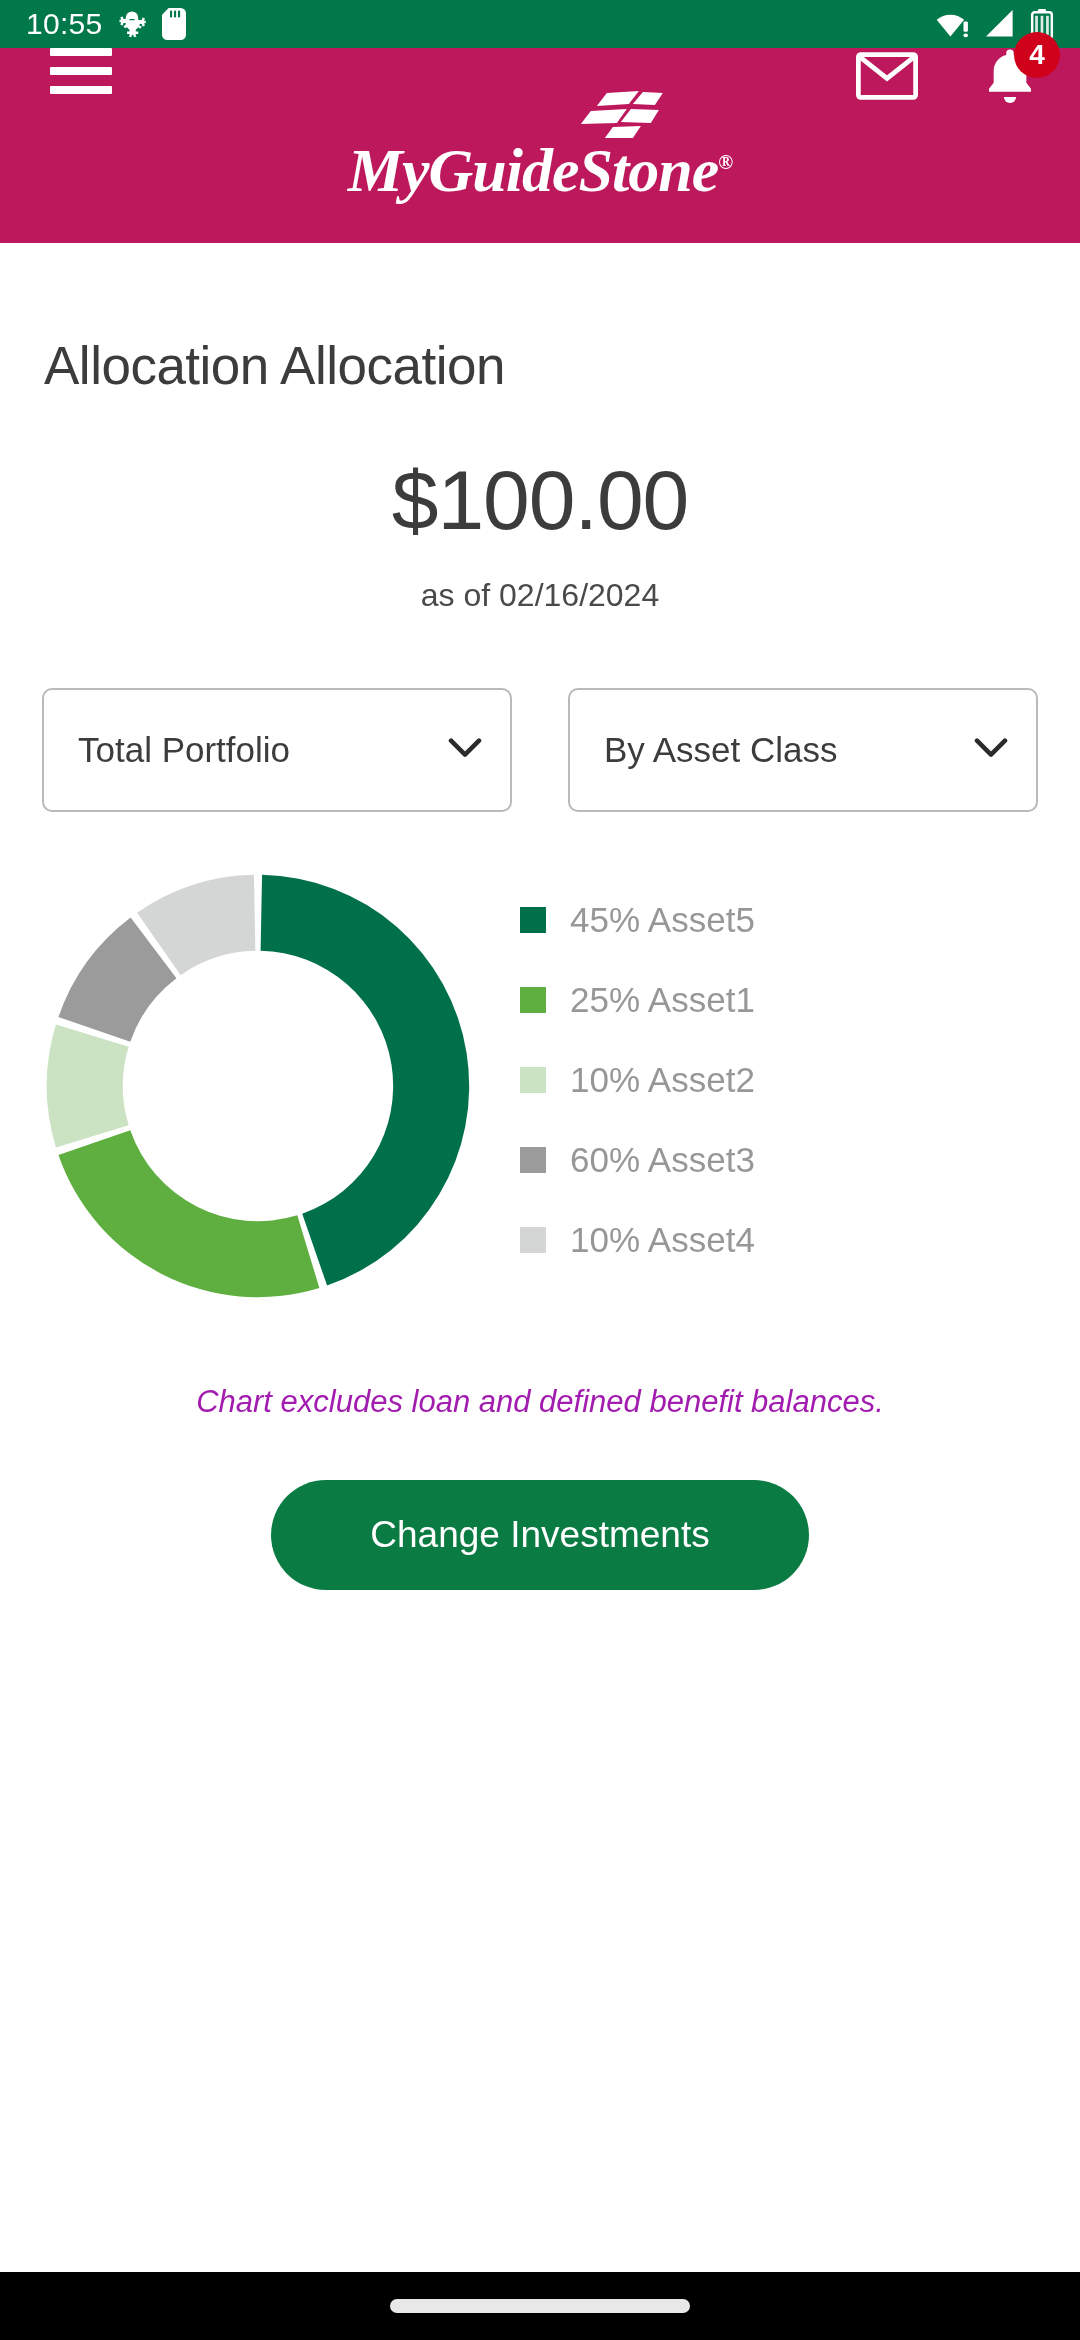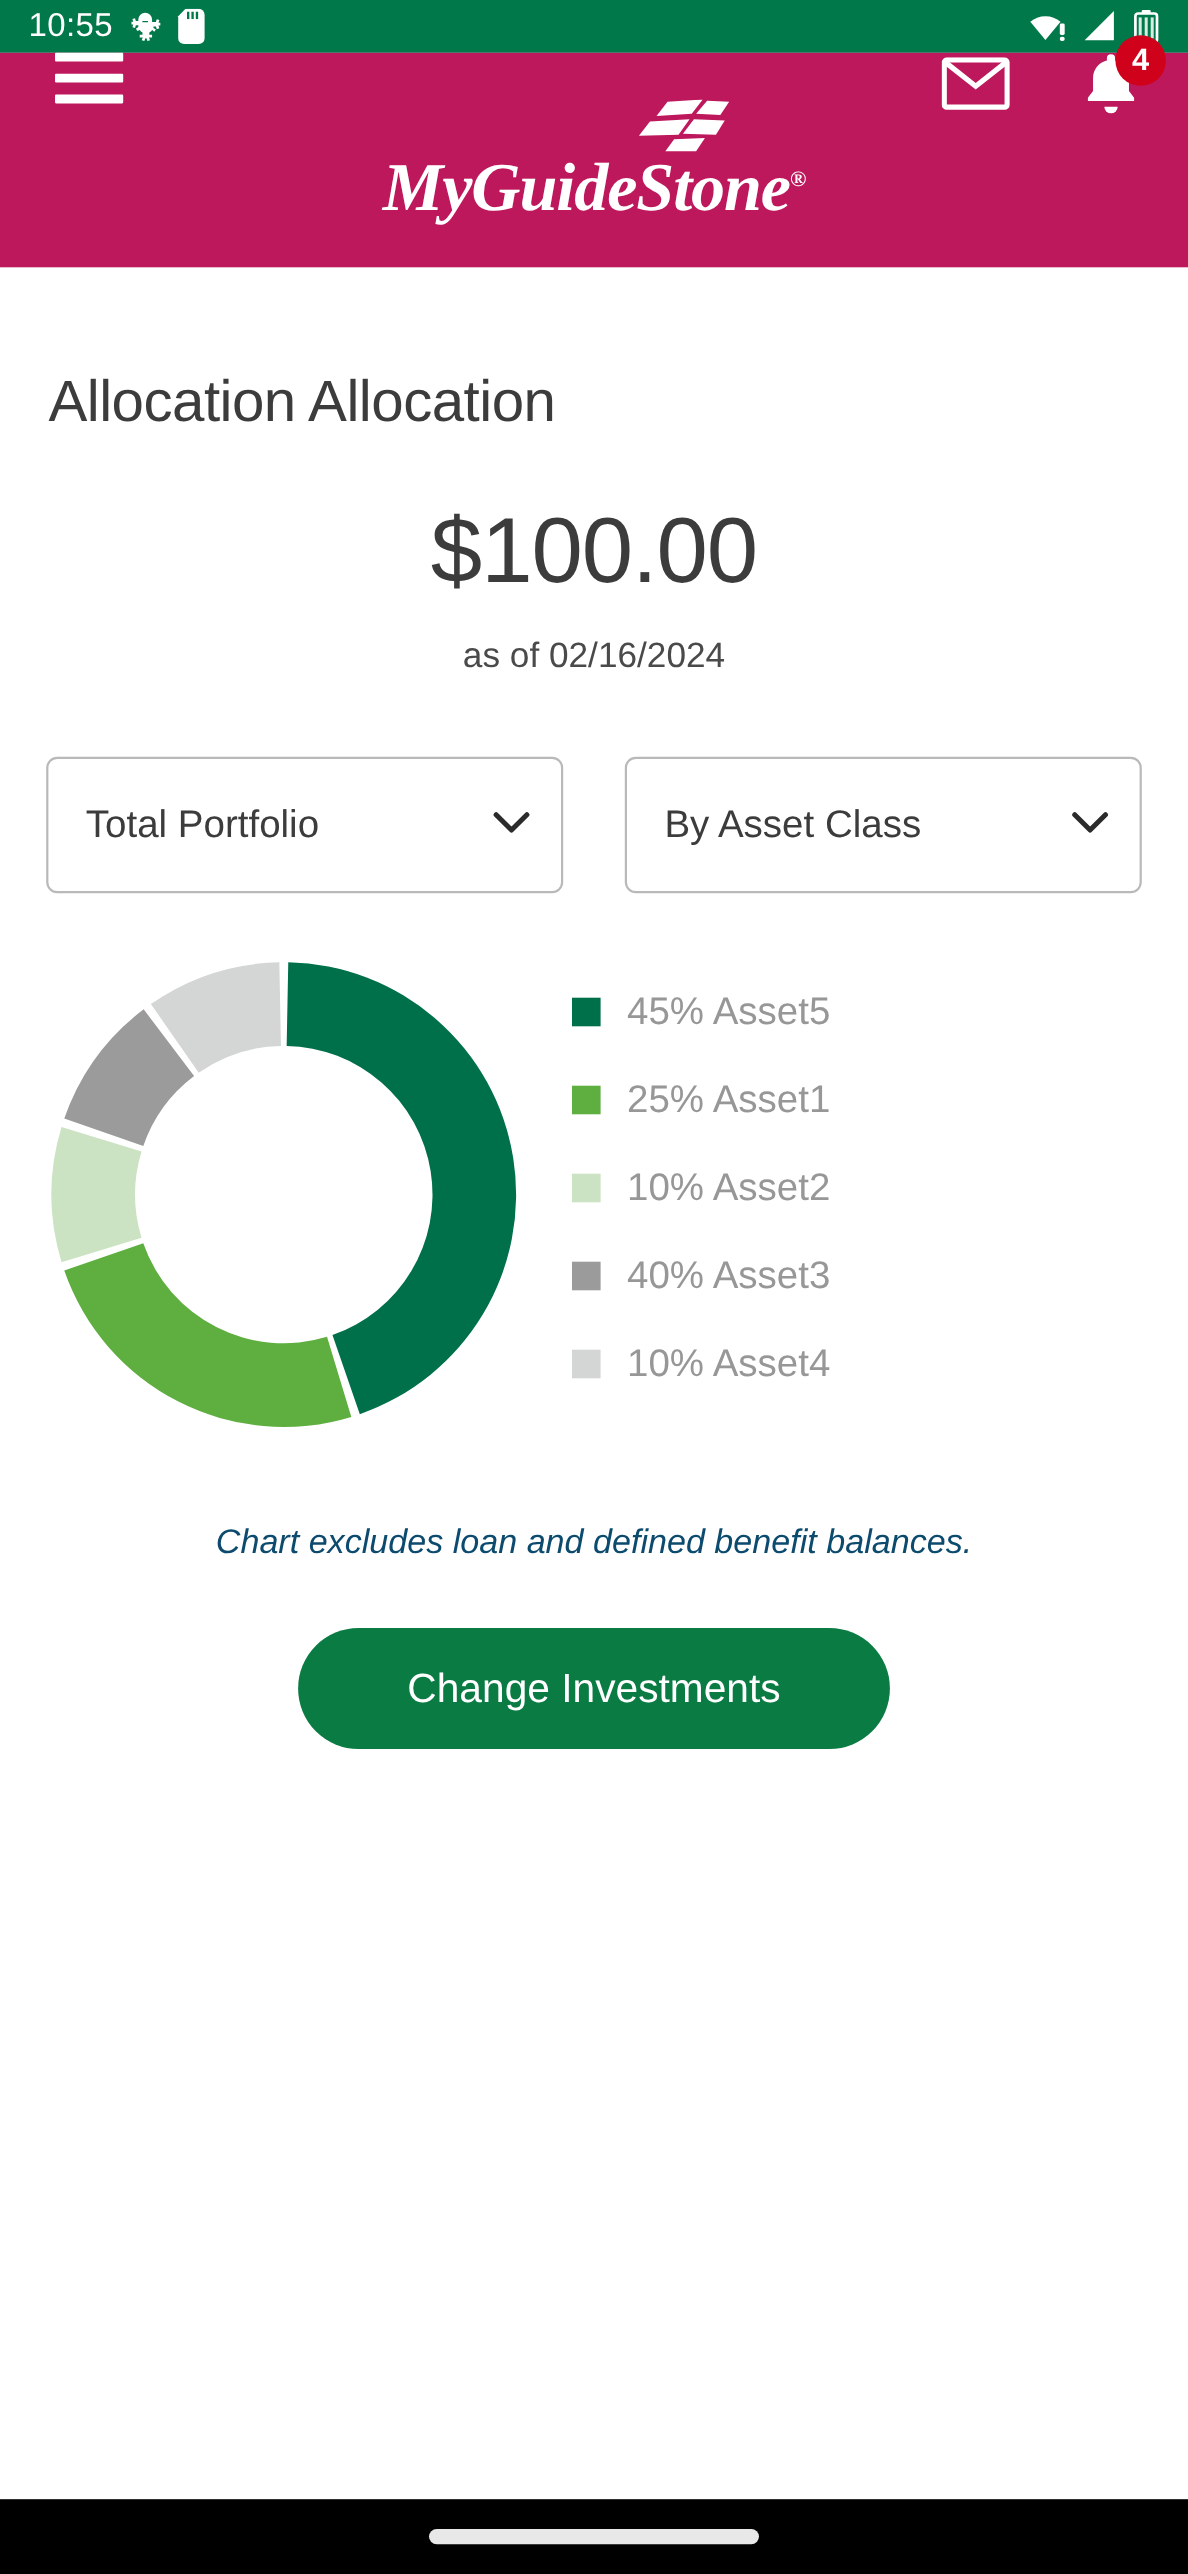--- a/index.html
+++ b/index.html
@@ -159,21 +159,21 @@
   .legend-text{
     font-size:35px;
     color:#979797;
     white-space:nowrap;
   }
 
   .disclaimer{
     text-align:center;
     font-style:italic;
     font-size:31px;
-    color:#0c4a6e;
+    color:#a21caf;
     margin-top:78px;
   }
 
   .btn-row{ display:flex; justify-content:center; margin-top:60px; }
   .cta{
     background:#0A7B42;
     color:#fff;
     border:none;
     border-radius:100px;
     font-size:37px;
@@ -327,21 +327,21 @@
         <div class="legend-item">
           <span class="swatch" style="background: rgb(95, 175, 64);"></span>
           <span class="legend-text" style="color: rgb(151, 151, 151);">25% Asset1</span>
         </div>
         <div class="legend-item">
           <span class="swatch" style="background: rgb(203, 227, 194);"></span>
           <span class="legend-text" style="color: rgb(151, 151, 151);">10% Asset2</span>
         </div>
         <div class="legend-item">
           <span class="swatch" style="background: rgb(155, 155, 155);"></span>
-          <span class="legend-text" style="color: rgb(151, 151, 151);">40% Asset3</span>
+          <span class="legend-text" style="color: rgb(151, 151, 151);">60% Asset3</span>
         </div>
         <div class="legend-item">
           <span class="swatch" style="background: rgb(212, 214, 213);"></span>
           <span class="legend-text" style="color: rgb(151, 151, 151);">10% Asset4</span>
         </div>
       </div>
   </div>
 
   <div class="disclaimer">Chart excludes loan and defined benefit balances.</div>
 

